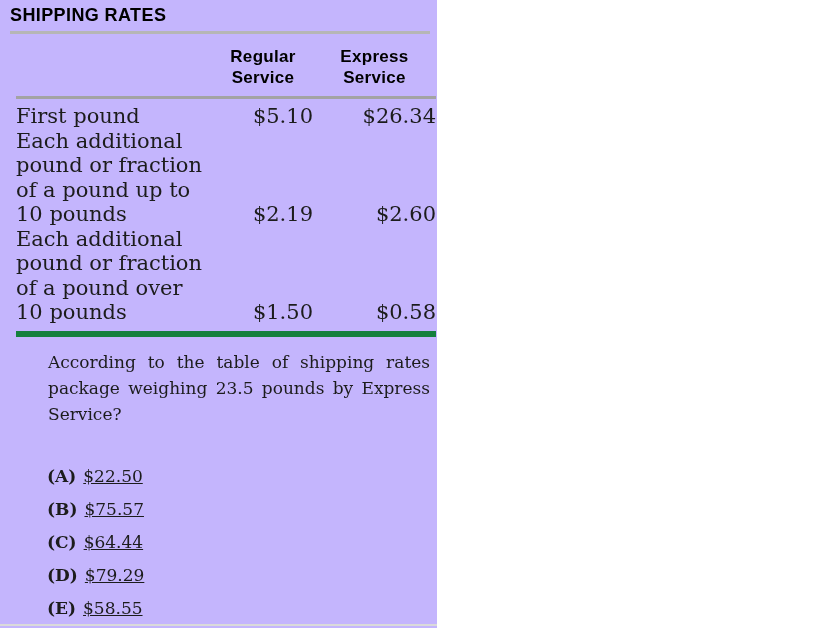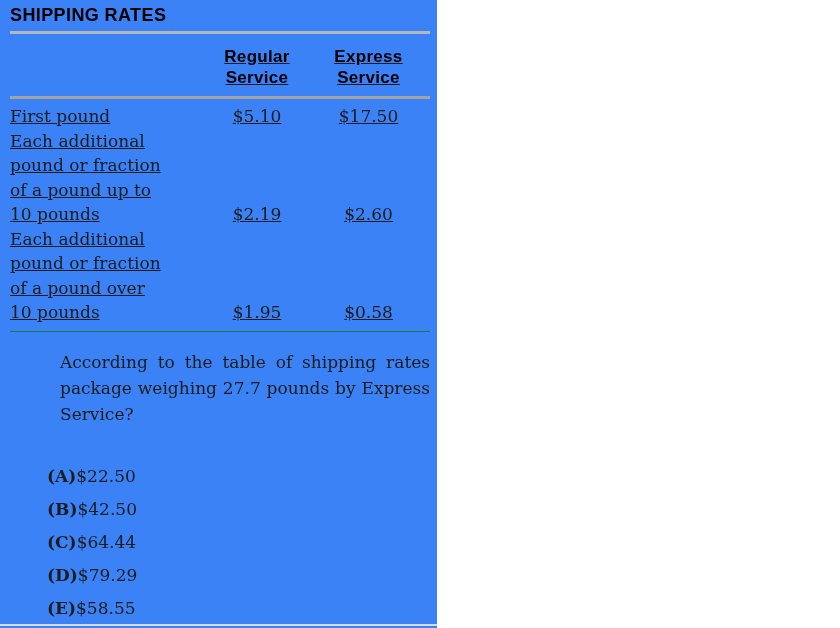--- a/index.html
+++ b/index.html
@@ -14,21 +14,21 @@
     background: #ffffff;
     overflow: hidden;
     color: #1a1a1a;
   }
   .scan-page {
     position: absolute;
     left: 0;
     top: 0;
     width: 437px;
     height: 628px;
-    background: #3b82f6;
+    background: #c4b5fd;
   }
 
   
   .table-title {
     position: absolute;
     left: 10px;
     top: 4px;
     margin: 0;
     font-family: "Liberation Sans", sans-serif;
     font-size: 18px;
@@ -43,78 +43,76 @@
     left: 10px;
     top: 31px;
     width: 420px;
     height: 3px;
     background: #b6b6b6;
   }
 
   
   table.rates {
     position: absolute;
-    left: 10px;
+    left: 16px;
     top: 36px;
     width: 420px;
     border-collapse: collapse;
     border-spacing: 0;
-    border-bottom: 1px solid #15803d;
-    text-decoration: underline;
+    border-bottom: 6px solid #15803d;
   }
   table.rates col.c-desc { width: 197px; }
   table.rates col.c-reg  { width: 100px; }
   table.rates col.c-exp  { width: 123px; }
 
   table.rates thead th {
     font-family: "Liberation Sans", sans-serif;
     font-size: 17px;
     font-weight: 700;
     letter-spacing: 0.3px;
     line-height: 21px;
     color: #000000;
     text-align: center;
     vertical-align: bottom;
     padding: 10px 0 8px 0;
     white-space: pre-line;
     border-bottom: 3px solid #a3a3a3;
   }
   table.rates tbody td {
     font-family: "DejaVu Serif", "Liberation Serif", serif;
-    font-size: 17px;
+    font-size: 21px;
     line-height: 24.5px;
     color: #1c1c1c;
     vertical-align: bottom;
     padding: 0;
   }
   table.rates tbody td.desc {
     text-align: left;
     white-space: pre-line;
   }
   table.rates tbody td.price {
-    text-align: center;
+    text-align: right;
   }
   table.rates tbody tr.first td { padding-top: 5px; }
   table.rates tbody tr.last td  { padding-bottom: 6px; }
 
   
   .question {
     position: absolute;
     left: 48px;
     top: 349px;
     width: 382px;
     font-family: "DejaVu Serif", "Liberation Serif", serif;
     font-size: 17px;
     line-height: 26px;
     color: #1c1c1c;
   }
   .question .qline {
     text-align: justify;
     text-align-last: justify;
-    margin-left: 12px;
   }
   .question .qline.last-line {
     text-align: left;
     text-align-last: left;
   }
 
   
   .choices {
     position: absolute;
     left: 47px;
@@ -125,20 +123,22 @@
   }
   .choice {
     line-height: 24px;
     margin-bottom: 9px;
     white-space: nowrap;
   }
   .choice .letter {
     font-weight: 700;
   }
   .choice .value {
+    margin-left: 7px;
+    text-decoration: underline;
   }
 
   
   .page-bottom-edge {
     position: absolute;
     left: 0;
     top: 624px;
     width: 437px;
     height: 2px;
     background: #dadada;
@@ -165,53 +165,53 @@
           <th>Regular
 Service</th>
           <th>Express
 Service</th>
         </tr>
       </thead>
       <tbody>
         <tr class="first">
           <td class="desc">First pound</td>
           <td class="price">$5.10</td>
-          <td class="price">$17.50</td>
+          <td class="price">$26.34</td>
         </tr>
         <tr>
           <td class="desc">Each additional
 pound or fraction
 of a pound up to
 10 pounds</td>
           <td class="price">$2.19</td>
           <td class="price">$2.60</td>
         </tr>
         <tr class="last">
           <td class="desc">Each additional
 pound or fraction
 of a pound over
 10 pounds</td>
-          <td class="price">$1.95</td>
+          <td class="price">$1.50</td>
           <td class="price">$0.58</td>
         </tr>
       </tbody>
     </table>
 
     <div class="question">
       <div class="qline">According to the table of shipping rates</div>
-      <div class="qline">package weighing 27.7 pounds by Express</div>
+      <div class="qline">package weighing 23.5 pounds by Express</div>
       <div class="qline last-line">Service?</div>
     </div>
 
     <div class="choices">
       <div class="choice">
         <span class="letter">(A)</span><span class="value">$22.50</span>
       </div>
       <div class="choice">
-        <span class="letter">(B)</span><span class="value">$42.50</span>
+        <span class="letter">(B)</span><span class="value">$75.57</span>
       </div>
       <div class="choice">
         <span class="letter">(C)</span><span class="value">$64.44</span>
       </div>
       <div class="choice">
         <span class="letter">(D)</span><span class="value">$79.29</span>
       </div>
       <div class="choice">
         <span class="letter">(E)</span><span class="value">$58.55</span>
       </div>

